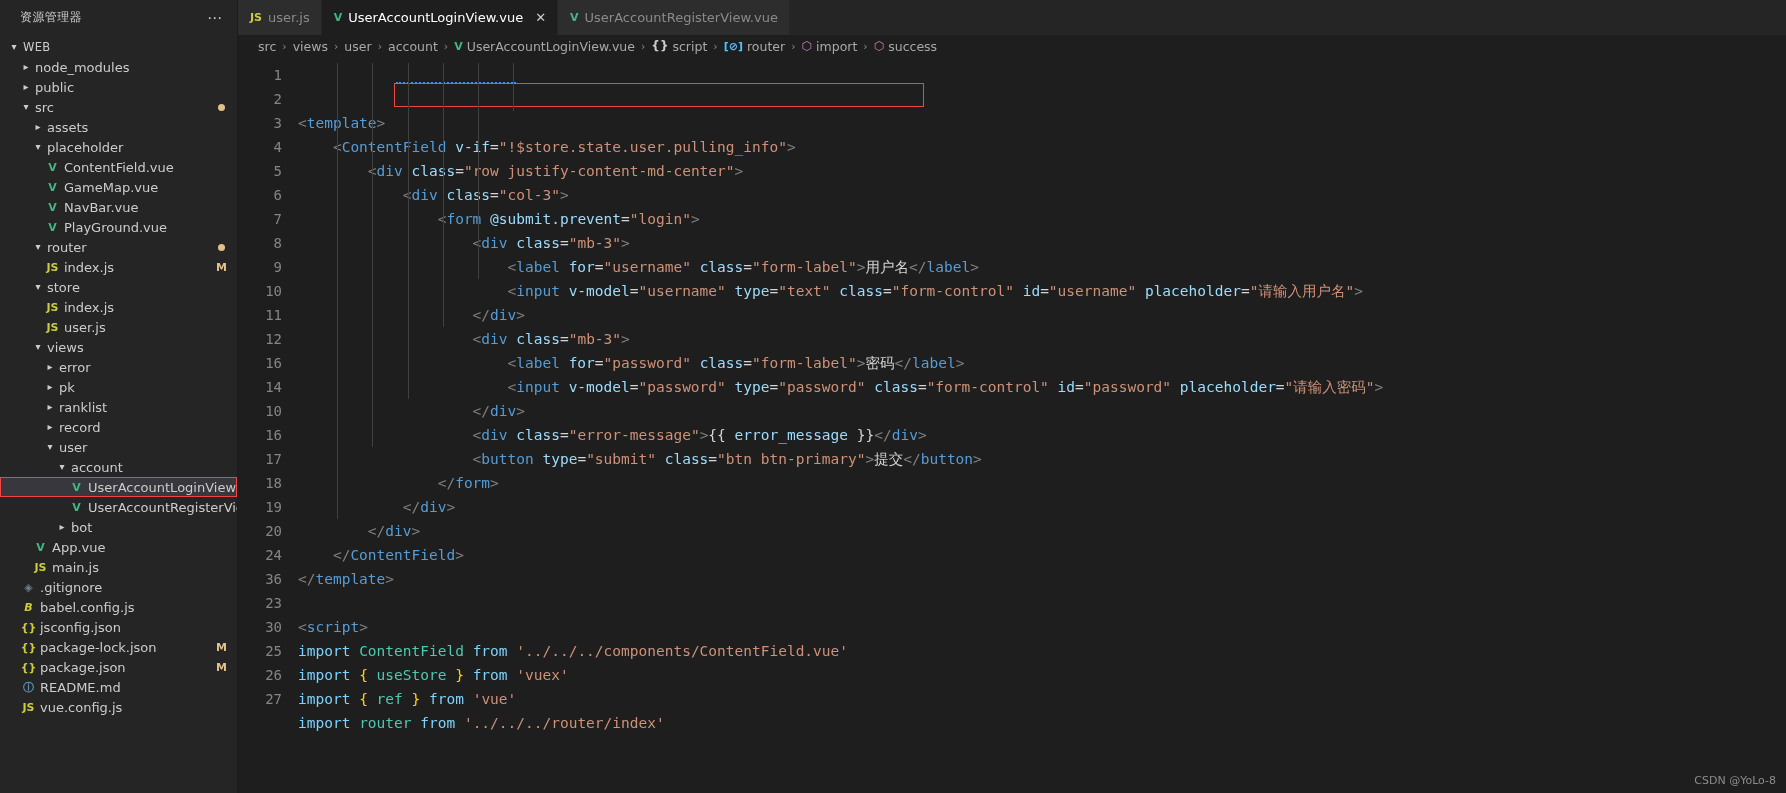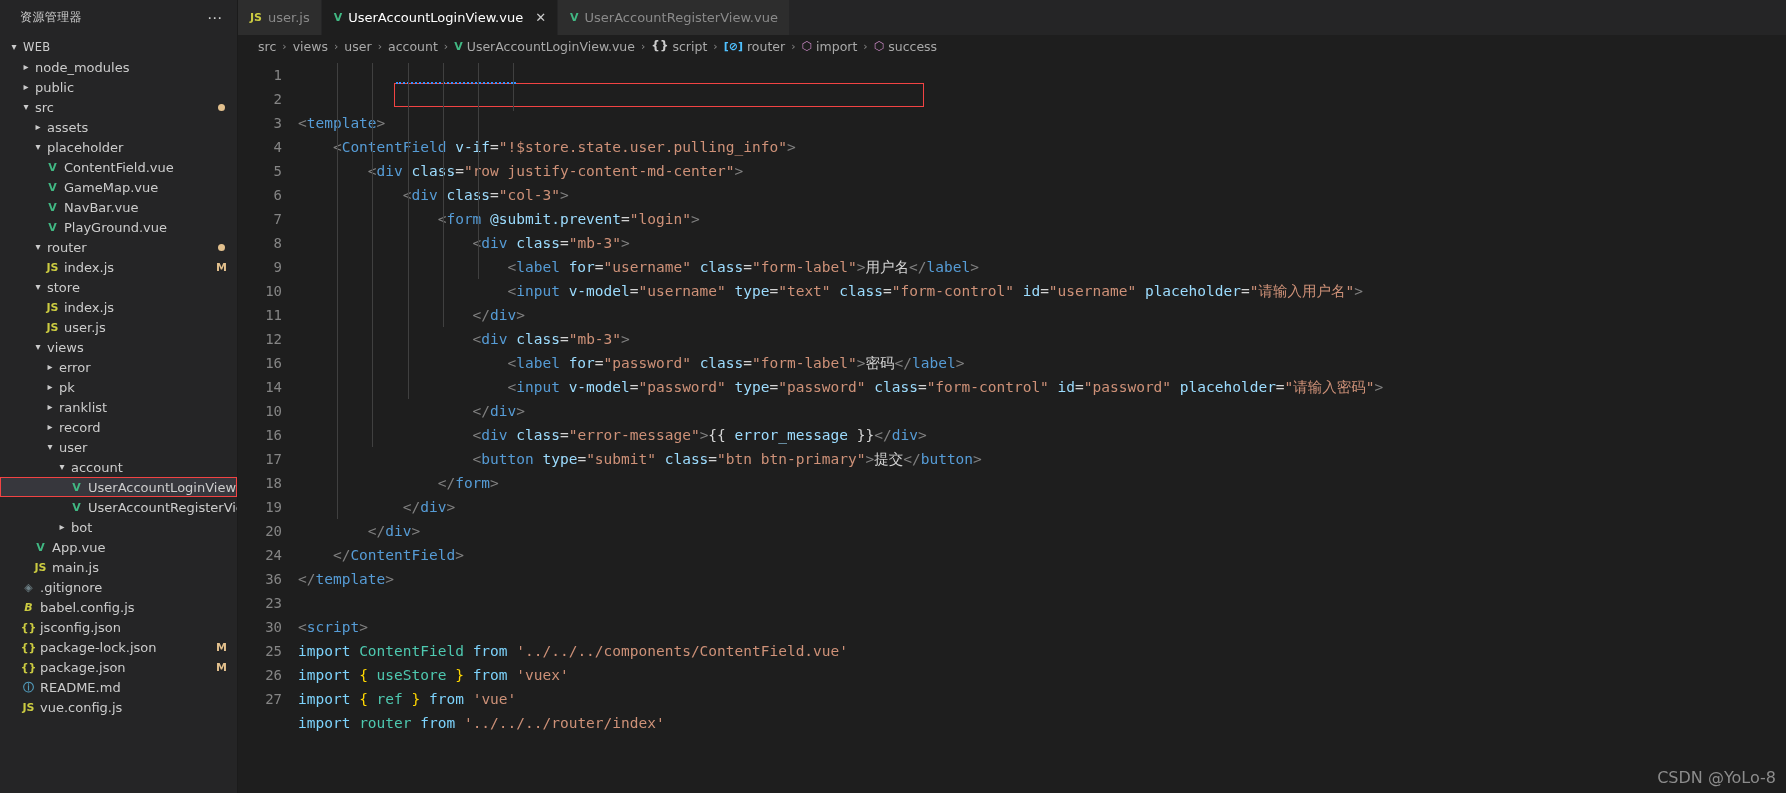--- a/index.html
+++ b/index.html
@@ -129,21 +129,21 @@
   .hl-box {
     position: absolute;
     border: 1.6px solid #f24343;
     pointer-events: none;
   }
   .indent-guide {
     position: absolute; top: 0; width: 1px; background: #404040;
   }
   .watermark {
     position: absolute; right: 10px; bottom: 6px;
-    color: #8c8c8c; font-size: 16px;
+    color: #8c8c8c; font-size: 11px;
     font-family: "DejaVu Sans", sans-serif;
   }
 </style>
 </head>
 <body>
 
 <div class="app">
 
   <div class="sidebar">
     <div class="sb-header">

